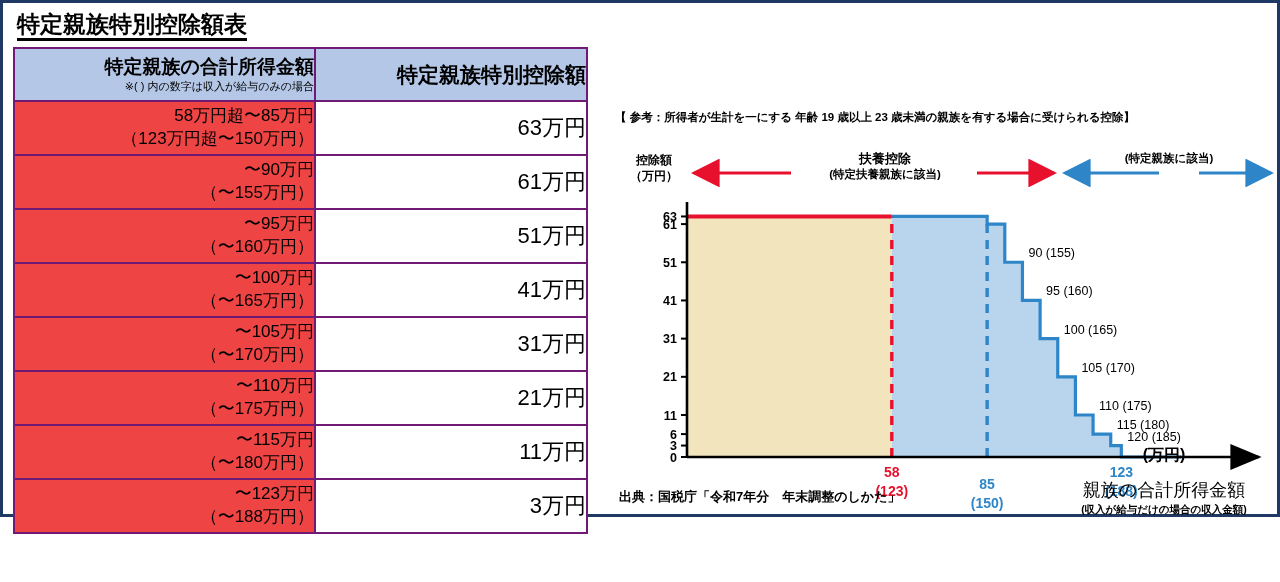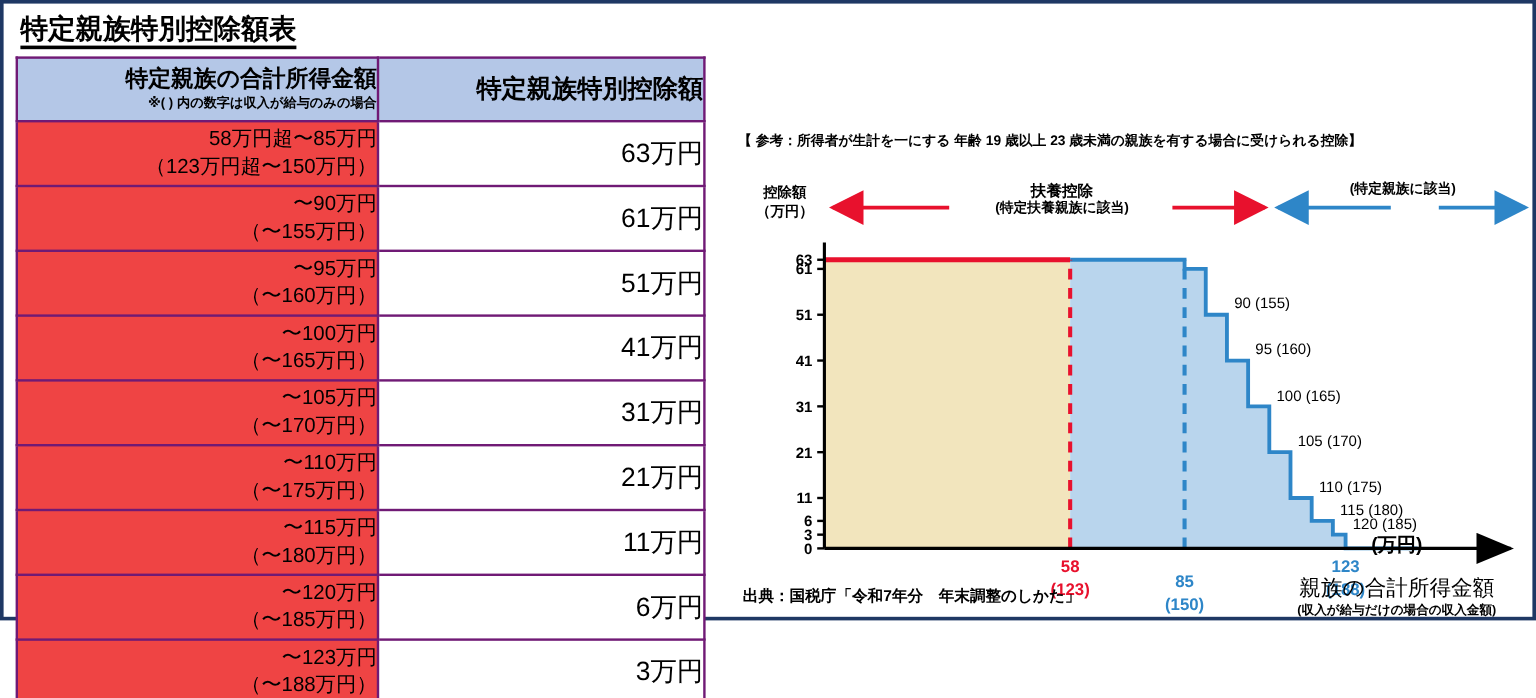--- a/index.html
+++ b/index.html
@@ -32,21 +32,21 @@
     border:2px solid #701a75;
     text-align:right;vertical-align:middle;
     padding:0;
   }
   col.c1{width:301px;}
   col.c2{width:272px;}
   th.hd{
     background:#b4c7e7;height:51px;line-height:1.1;
   }
   th.hd .h-main{font-size:19px;font-weight:bold;display:block;}
-  th.hd .h-note{font-size:11px;font-weight:bold;display:block;margin-top:3px;}
+  th.hd .h-note{font-size:11px;font-weight:normal;display:block;margin-top:3px;}
   th.hd2 .h-main{font-size:21px;font-weight:bold;display:block;}
   td.income{
     background:#ef4444;height:52px;font-size:17px;line-height:1.35;
   }
   td.income .ln2{display:block;}
   td.amount{
     background:#ffffff;height:52px;font-size:22px;
   }
 
   
@@ -152,24 +152,20 @@
             <td class="income"><span>〜105万円</span><span class="ln2">（〜170万円）</span></td>
             <td class="amount">31万円</td>
           </tr>
           <tr>
             <td class="income"><span>〜110万円</span><span class="ln2">（〜175万円）</span></td>
             <td class="amount">21万円</td>
           </tr>
           <tr>
             <td class="income"><span>〜115万円</span><span class="ln2">（〜180万円）</span></td>
             <td class="amount">11万円</td>
-          </tr>
-          <tr>
-            <td class="income"><span>〜120万円</span><span class="ln2">（〜185万円）</span></td>
-            <td class="amount">6万円</td>
           </tr>
           <tr>
             <td class="income"><span>〜123万円</span><span class="ln2">（〜188万円）</span></td>
             <td class="amount">3万円</td>
           </tr>
         </tbody>
     </table>
   </div>
 
   <div id="right">

